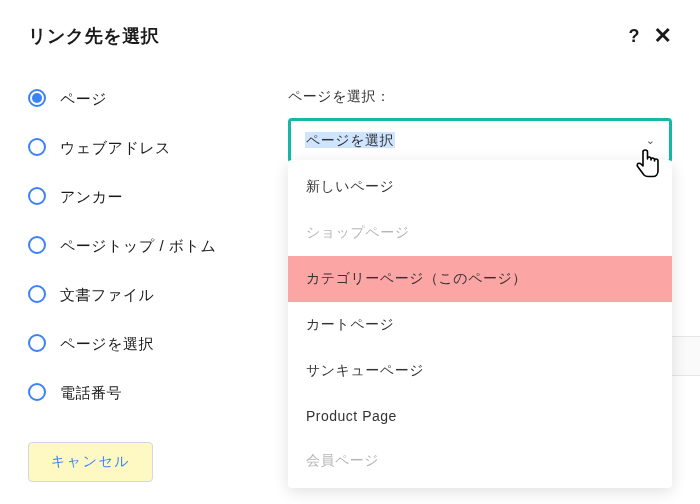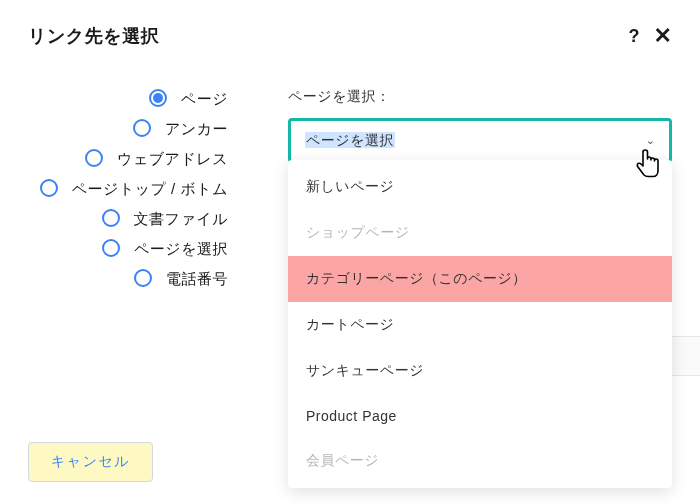--- a/index.html
+++ b/index.html
@@ -36,21 +36,21 @@
       cursor: pointer;
       line-height: 1;
     }
     .close-icon { font-size: 22px; }
     .content {
       display: flex;
       padding: 28px 28px 0 28px;
       gap: 60px;
     }
     .left { flex: 0 0 200px; }
-    .radio-list { display: flex; flex-direction: column; gap: 9px; align-items: flex-end; }
+    .radio-list { display: flex; flex-direction: column; gap: 28px; }
     .radio-item {
       display: flex;
       align-items: flex-start;
       gap: 14px;
       cursor: pointer;
     }
     .radio-circle {
       width: 18px;
       height: 18px;
       border: 2px solid #3b82f6;
@@ -171,25 +171,25 @@
 
 <div class="content">
   <div class="left">
     <div class="radio-list">
       <div class="radio-item">
         <span class="radio-circle selected"></span>
         <span class="radio-label">ページ</span>
       </div>
       <div class="radio-item">
         <span class="radio-circle"></span>
+        <span class="radio-label">ウェブアドレス</span>
+      </div>
+      <div class="radio-item">
+        <span class="radio-circle"></span>
         <span class="radio-label">アンカー</span>
-      </div>
-      <div class="radio-item">
-        <span class="radio-circle"></span>
-        <span class="radio-label">ウェブアドレス</span>
       </div>
       <div class="radio-item">
         <span class="radio-circle"></span>
         <span class="radio-label">ページトップ / ボトム</span>
       </div>
       <div class="radio-item">
         <span class="radio-circle"></span>
         <span class="radio-label">文書ファイル</span>
       </div>
       <div class="radio-item">

